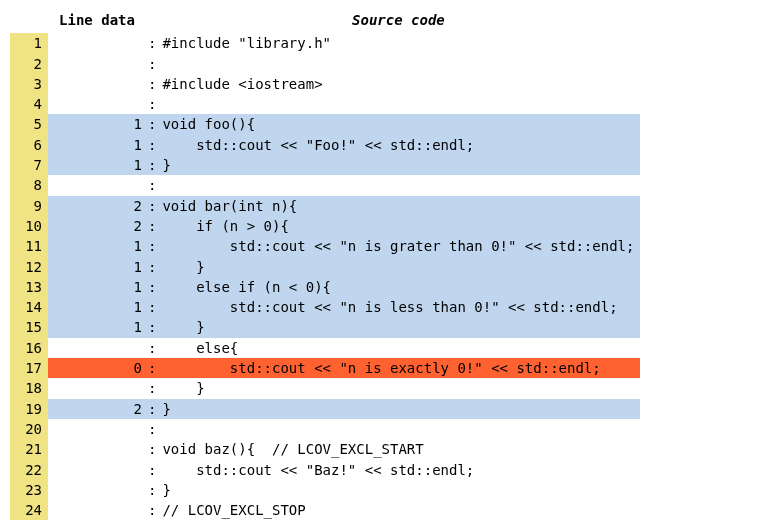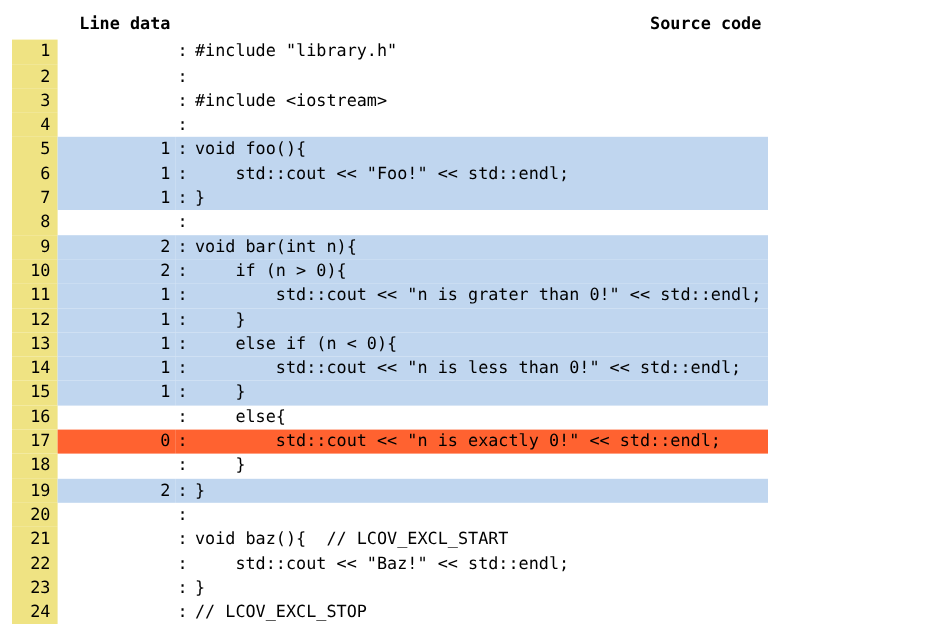--- a/index.html
+++ b/index.html
@@ -47,24 +47,25 @@
   tr.uncovered .src {
     background: #ff6230;
   }
   .hdr .lineno {
     background: transparent;
     text-align: left;
     padding-left: 0;
     min-width: 0;
   }
   .hdr .linedata {
-    text-align: right;
+    text-align: center;
   }
   .hdr .src {
-    text-align: right;
+    text-align: center;
+    font-style: italic;
   }
 </style>
 </head>
 <body>
 
 <table class="coverage-table">
   <tbody>
     <tr class="hdr">
       <td class="lineno"></td>
       <td class="linedata">Line data</td>

